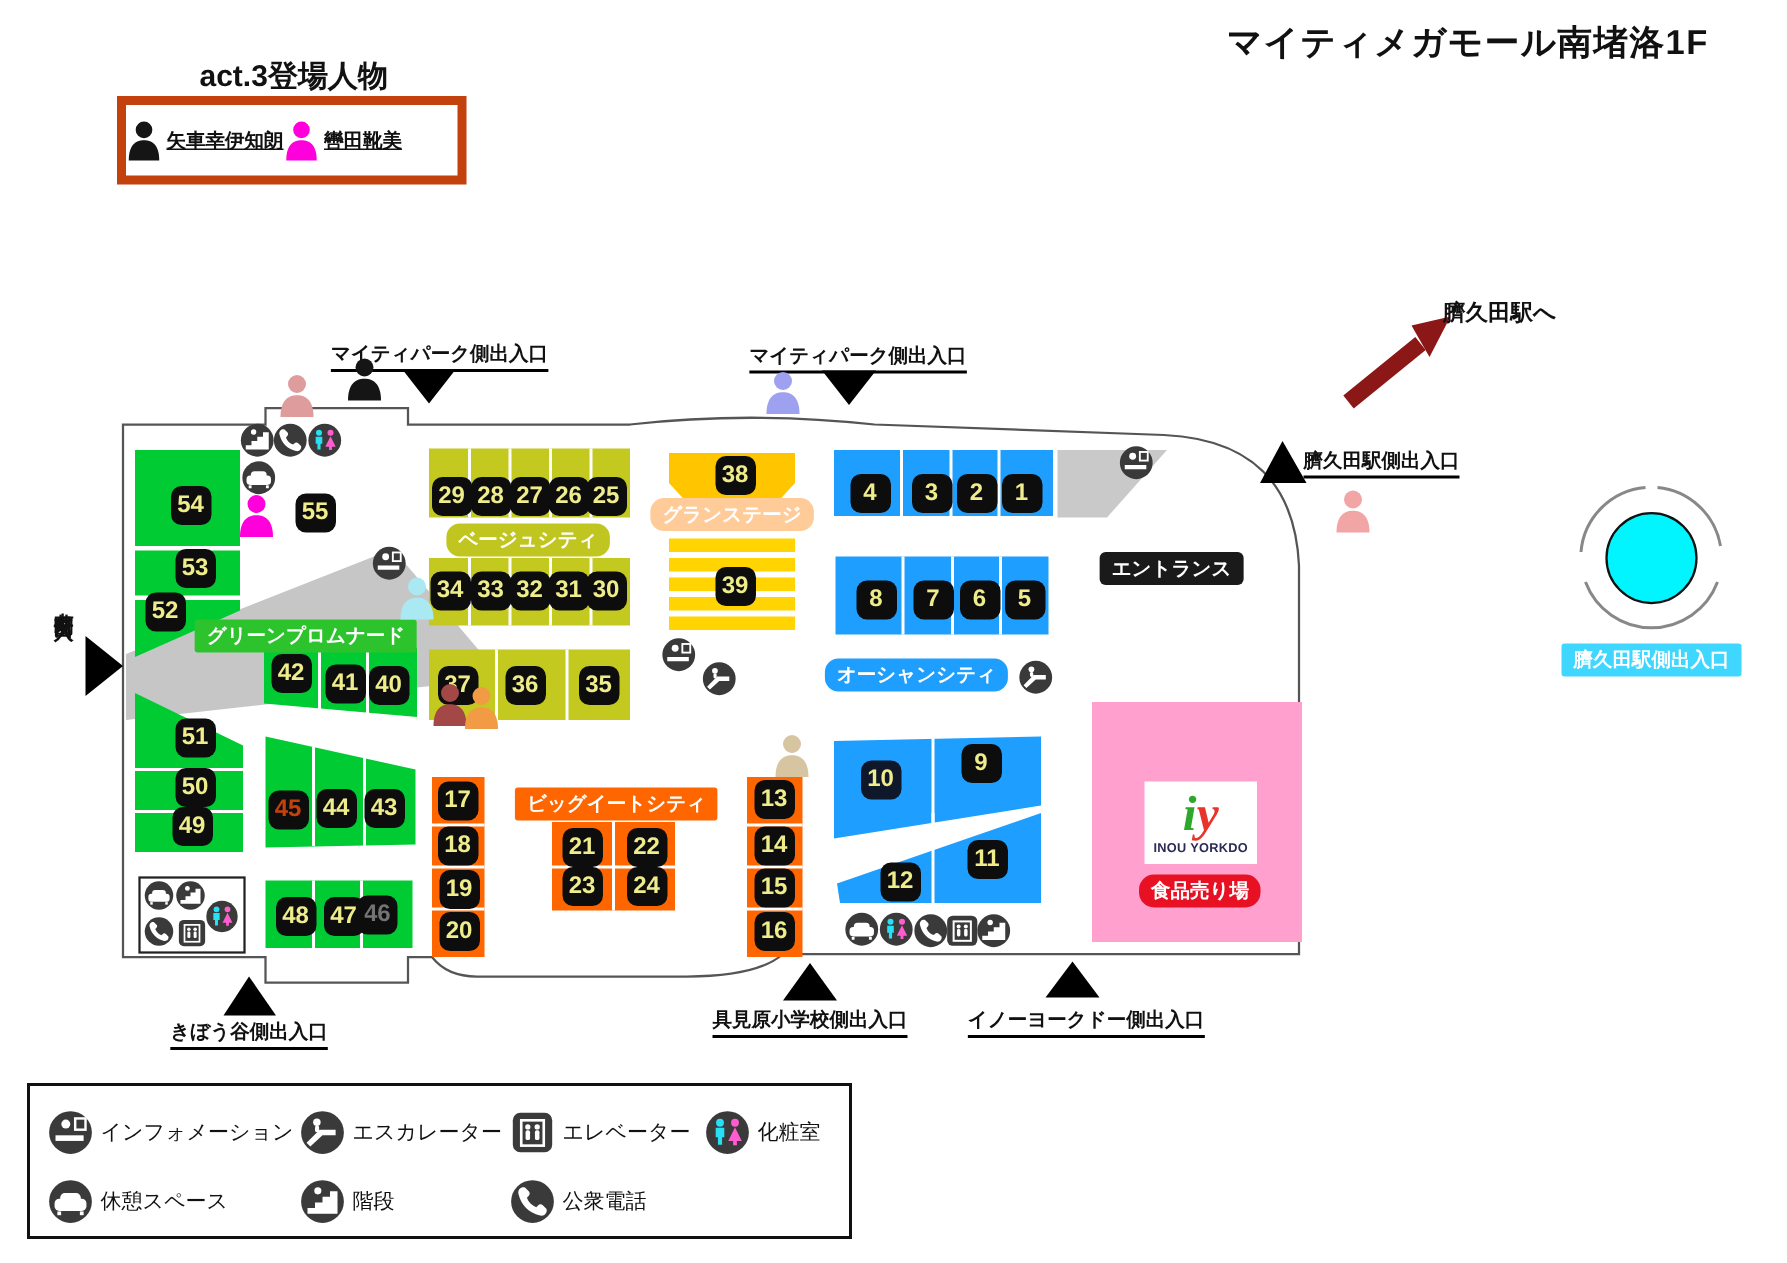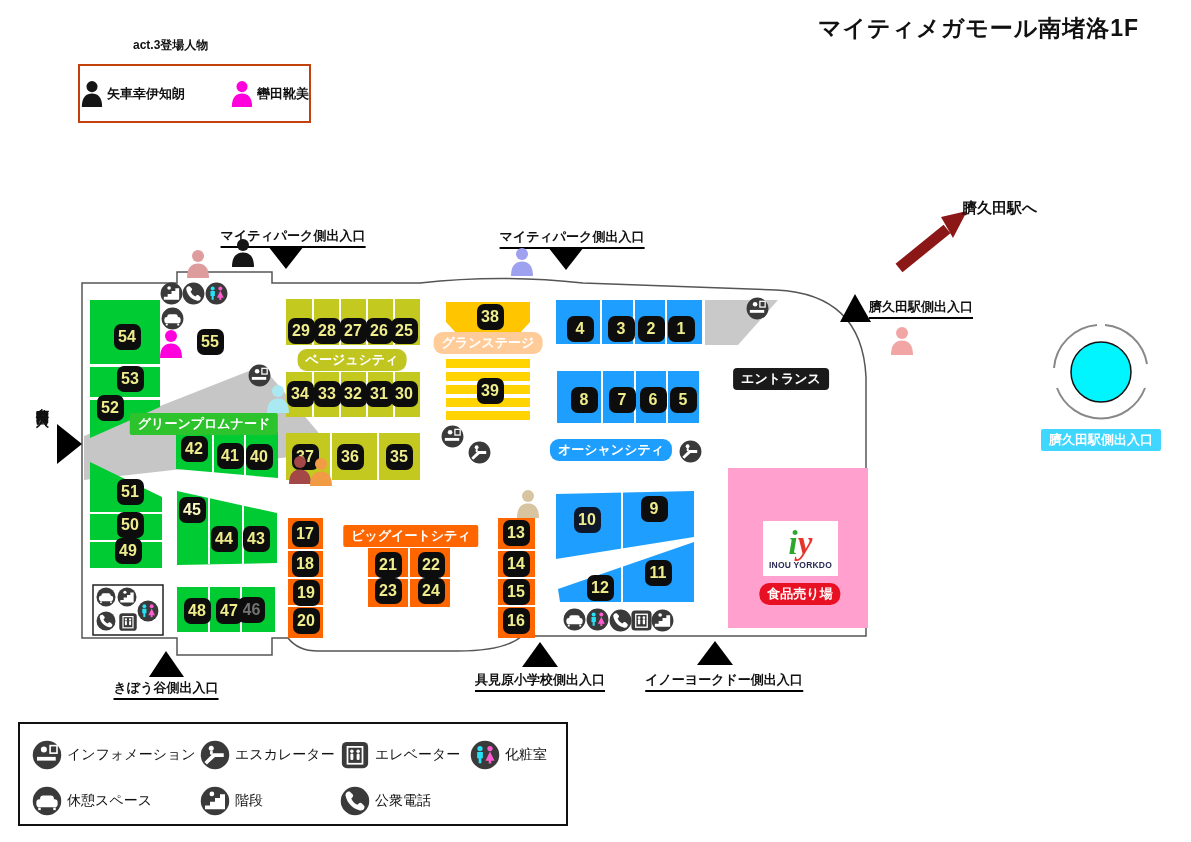--- a/index.html
+++ b/index.html
@@ -2,22 +2,22 @@
 <html><head>
 <meta charset="utf-8">
 <style>
   html,body{margin:0;padding:0;background:#fff;}
   #stage{position:relative;width:1191px;height:842px;background:#fff;overflow:hidden;
          font-family:"Liberation Sans","DejaVu Sans",sans-serif;color:#111;}
   #stage *{box-sizing:border-box;}
   .abs{position:absolute;}
   #map-svg{position:absolute;left:0;top:0;}
   #page-title{font-size:23px;font-weight:bold;letter-spacing:1px;white-space:nowrap;}
-  #act3-heading{font-size:12px;font-weight:bold;}
-  #act3-box{border:2px solid #c2410c;display:flex;align-items:center;justify-content:space-between;}
+  #act3-heading{font-size:20px;font-weight:bold;}
+  #act3-box{border:6px solid #c2410c;display:flex;align-items:center;justify-content:flex-start;text-decoration:underline;}
   .act3-char{display:flex;align-items:center;gap:3px;font-size:13px;font-weight:bold;white-space:nowrap;}
   .chip{position:absolute;width:27px;height:26px;line-height:26px;text-align:center;
         background:#0d0d0d;color:#efec8b;font-weight:bold;font-size:16px;border-radius:7px;}
   .pill{position:absolute;transform:translate(-50%,-50%);padding:2px 8px;color:#fff;
         font-weight:bold;font-size:13px;white-space:nowrap;}
   .exit-label{position:absolute;transform:translateX(-50%);font-size:13px;font-weight:bold;
         white-space:nowrap;border-bottom:2px solid #000;padding-bottom:1px;}
   .exit-label.vertical{transform:none;writing-mode:vertical-rl;border-bottom:none;letter-spacing:1px;}
   #station-note{font-size:15px;font-weight:bold;white-space:nowrap;text-align:center;}
   .person{position:absolute;line-height:0;}
@@ -169,21 +169,21 @@
       <div class="chip" style="left:385.5px;top:444px;background:#0D0D0D;color:#EFEC8B;">35</div>
       <div class="chip" style="left:336.5px;top:444px;background:#0D0D0D;color:#EFEC8B;">36</div>
       <div class="chip" style="left:291.5px;top:444px;background:#0D0D0D;color:#EFEC8B;">37</div>
       <div class="chip" style="left:476.5px;top:304px;background:#0D0D0D;color:#EFEC8B;">38</div>
       <div class="chip" style="left:476.5px;top:378px;background:#0D0D0D;color:#EFEC8B;">39</div>
       <div class="chip" style="left:245.5px;top:444px;background:#0D0D0D;color:#EFEC8B;">40</div>
       <div class="chip" style="left:216.5px;top:443px;background:#0D0D0D;color:#EFEC8B;">41</div>
       <div class="chip" style="left:180.5px;top:436px;background:#0D0D0D;color:#EFEC8B;">42</div>
       <div class="chip" style="left:242.5px;top:526px;background:#0D0D0D;color:#EFEC8B;">43</div>
       <div class="chip" style="left:210.5px;top:526px;background:#0D0D0D;color:#EFEC8B;">44</div>
-      <div class="chip" style="left:178.5px;top:497px;background:#0D0D0D;color:#fef9c3;">45</div>
+      <div class="chip" style="left:178.5px;top:527px;background:#0D0D0D;color:#c2410c;">45</div>
       <div class="chip" style="left:238px;top:597px;background:#0D0D0D;color:#737373;">46</div>
       <div class="chip" style="left:215.5px;top:598px;background:#0D0D0D;color:#EFEC8B;">47</div>
       <div class="chip" style="left:183.5px;top:598px;background:#0D0D0D;color:#EFEC8B;">48</div>
       <div class="chip" style="left:114.5px;top:538px;background:#0D0D0D;color:#EFEC8B;">49</div>
       <div class="chip" style="left:116.5px;top:512px;background:#0D0D0D;color:#EFEC8B;">50</div>
       <div class="chip" style="left:116.5px;top:479px;background:#0D0D0D;color:#EFEC8B;">51</div>
       <div class="chip" style="left:96.5px;top:395px;background:#0D0D0D;color:#EFEC8B;">52</div>
       <div class="chip" style="left:116.5px;top:366px;background:#0D0D0D;color:#EFEC8B;">53</div>
       <div class="chip" style="left:113.5px;top:324px;background:#0D0D0D;color:#EFEC8B;">54</div>
       <div class="chip" style="left:196.5px;top:329px;background:#0D0D0D;color:#EFEC8B;">55</div>

